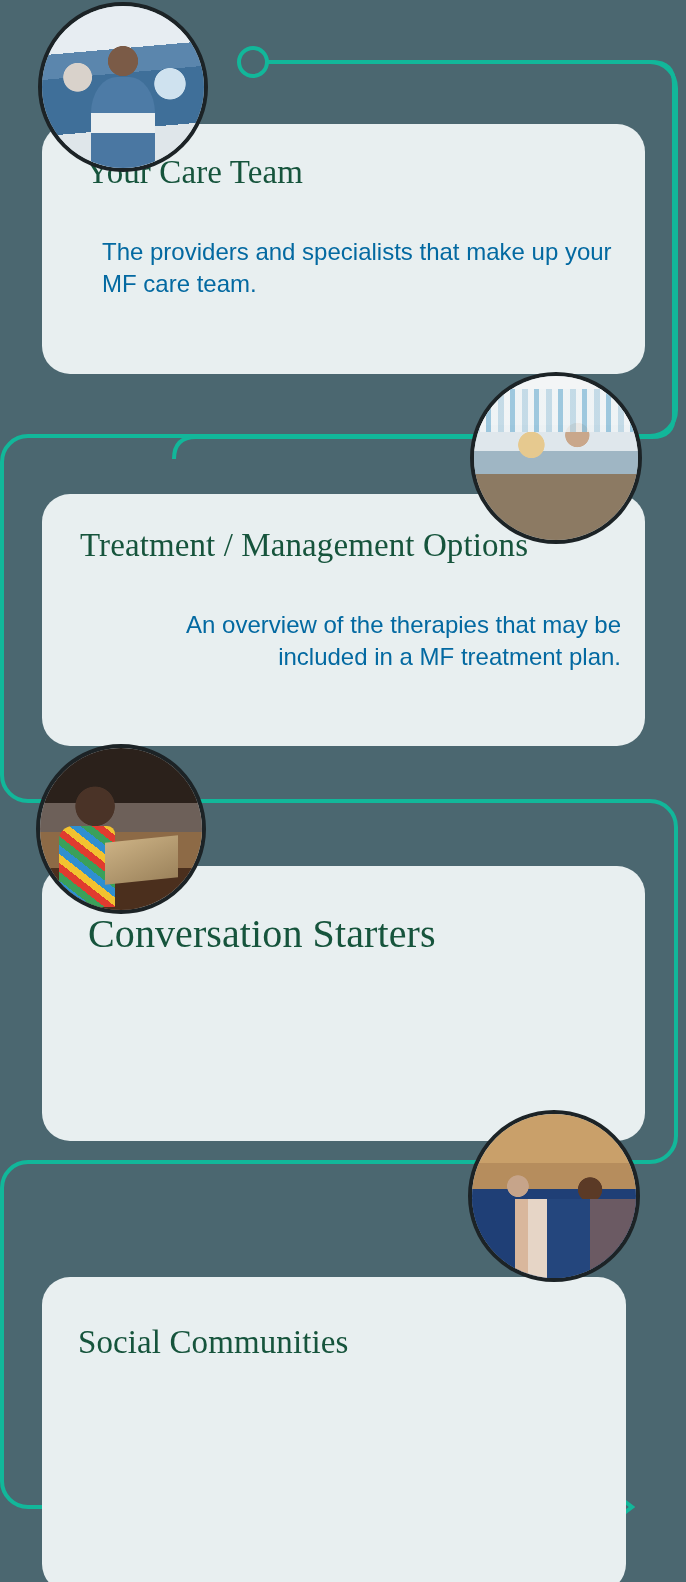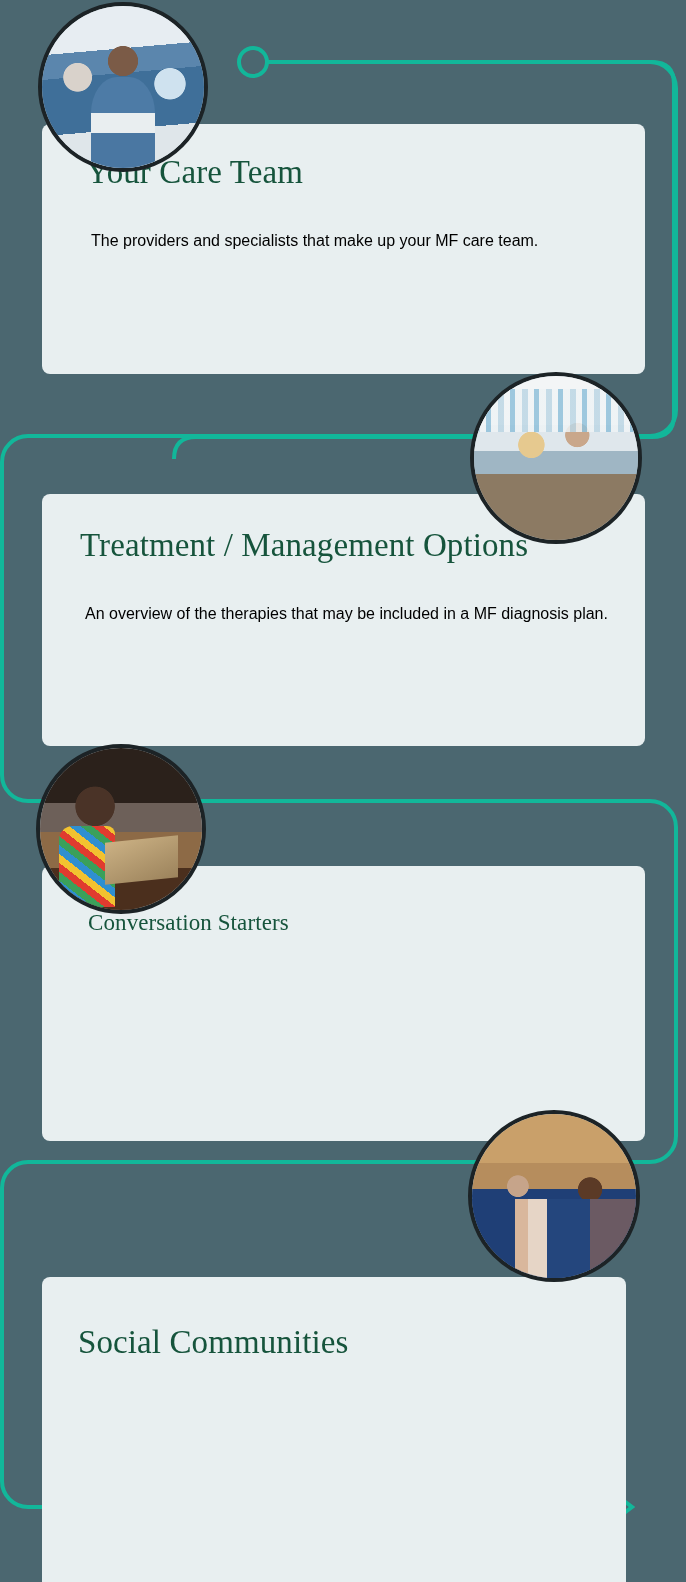--- a/index.html
+++ b/index.html
@@ -12,55 +12,55 @@
   }
   .stage{position:absolute;inset:0;width:686px;height:1582px;}
 
   
   .connectors{position:absolute;left:0;top:0;width:686px;height:1582px;z-index:1;pointer-events:none;}
 
   
   .card{
     position:absolute;
     background:#e8eff0;
-    border-radius:8px;
+    border-radius:28px;
     z-index:2;
     box-sizing:border-box;
   }
   .card .title{
     position:absolute;
     font-family:"Liberation Serif",serif;
     color:#16543c;
     font-weight:400;
     letter-spacing:.1px;
     white-space:nowrap;
     margin:0;
   }
   .card .desc{
     position:absolute;
-    color:#000000;
+    color:#0369a1;
     font-family:"Liberation Sans",sans-serif;
-    font-size:16px;
+    font-size:24px;
     line-height:32px;
-    margin:5px;
+    margin:16px;
   }
 
   
   #card-1{left:42px;top:124px;width:603px;height:250px;}
   #card-1 .title{left:44px;top:30px;font-size:33px;}
   #card-1 .desc{left:44px;top:96px;width:510px;}
 
   
-  #card-2{left:42px;top:494px;width:603px;height:252px;}
+  #card-2{left:42px;top:494px;width:603px;height:252px;text-align:right;}
   #card-2 .title{left:38px;top:33px;font-size:33px;}
   #card-2 .desc{left:38px;top:99px;width:525px;}
 
   
   #card-3{left:42px;top:866px;width:603px;height:275px;}
-  #card-3 .title{left:46px;top:44px;font-size:23px;}
+  #card-3 .title{left:46px;top:44px;font-size:40px;}
   #card-3 .desc{left:46px;top:110px;width:530px;}
 
   
   #card-4{left:42px;top:1277px;width:584px;height:315px;}
   #card-4 .title{left:36px;top:47px;font-size:33px;}
   #card-4 .desc{left:36px;top:113px;width:530px;}
 
   
   .avatar{
     position:absolute;
@@ -157,21 +157,21 @@
   <div class="card" id="card-1">
     <h2 class="title">Your Care Team</h2>
     <p class="desc">The providers and specialists that make up your MF care team.</p>
   </div>
   <div class="avatar" id="avatar-1">
     <span class="ph ph-care-team"></span>
   </div>
 
   <div class="card" id="card-2">
     <h2 class="title">Treatment / Management Options</h2>
-    <p class="desc">An overview of the therapies that may be included in a MF diagnosis plan.</p>
+    <p class="desc">An overview of the therapies that may be included in a MF treatment plan.</p>
   </div>
   <div class="avatar" id="avatar-2">
     <span class="ph ph-pharmacy"></span>
   </div>
 
   <div class="card" id="card-3">
     <h2 class="title">Conversation Starters</h2>
   </div>
   <div class="avatar" id="avatar-3">
     <span class="ph ph-laptop"></span>

